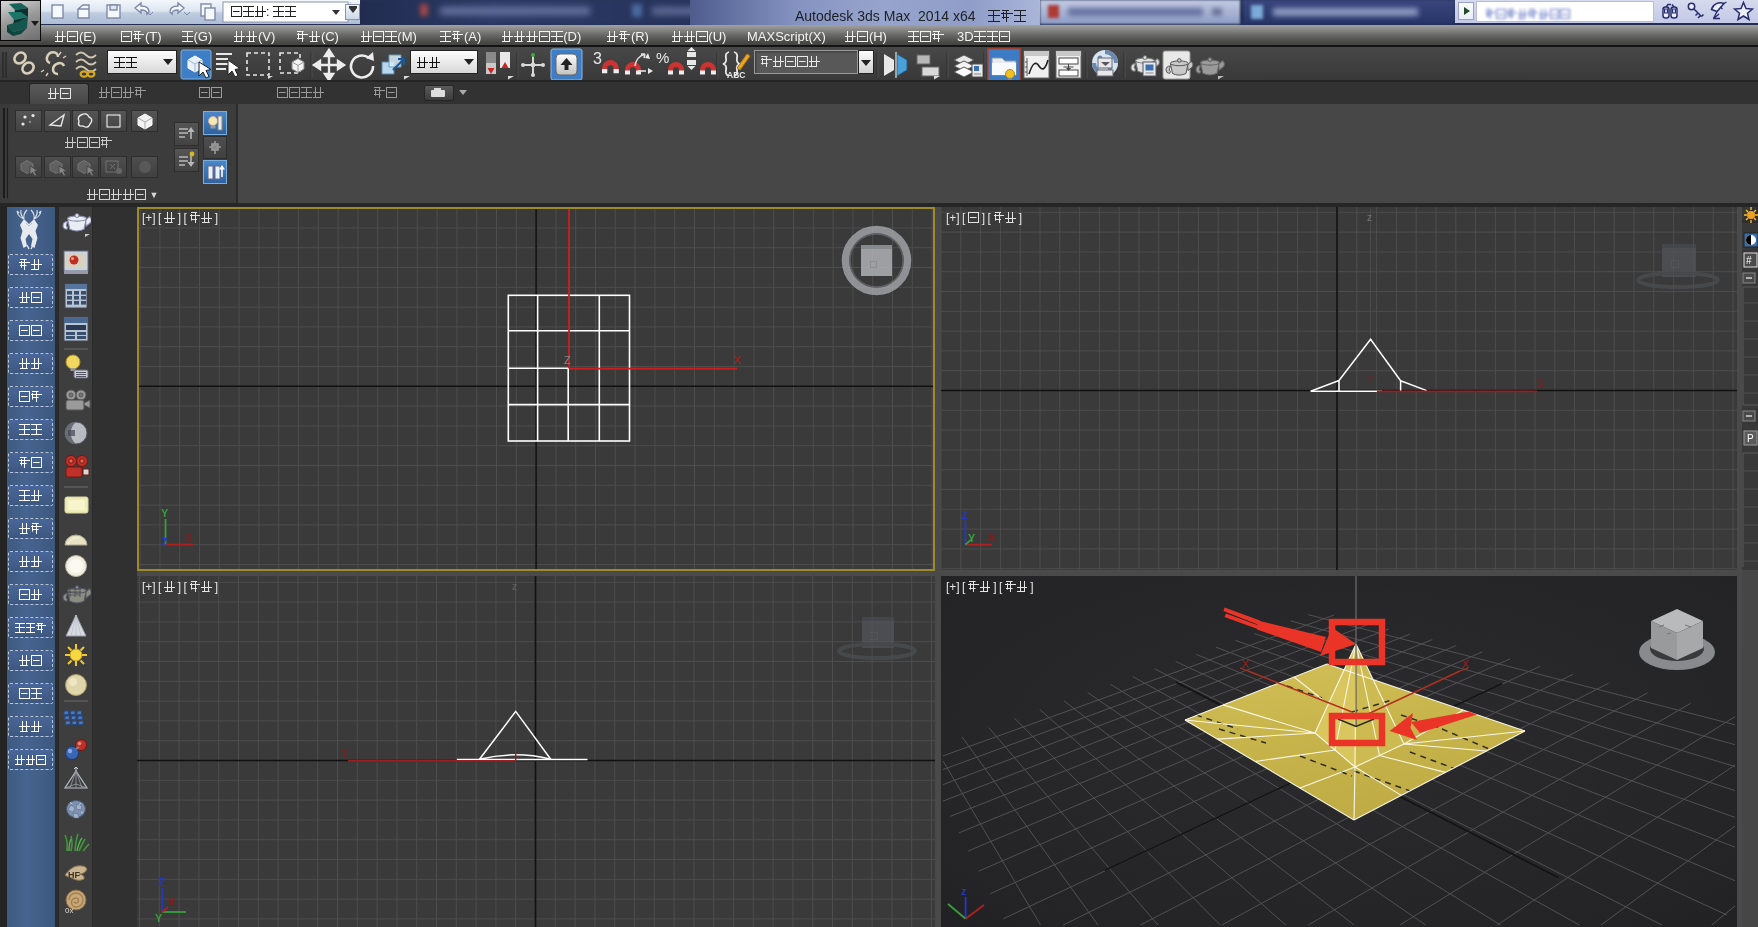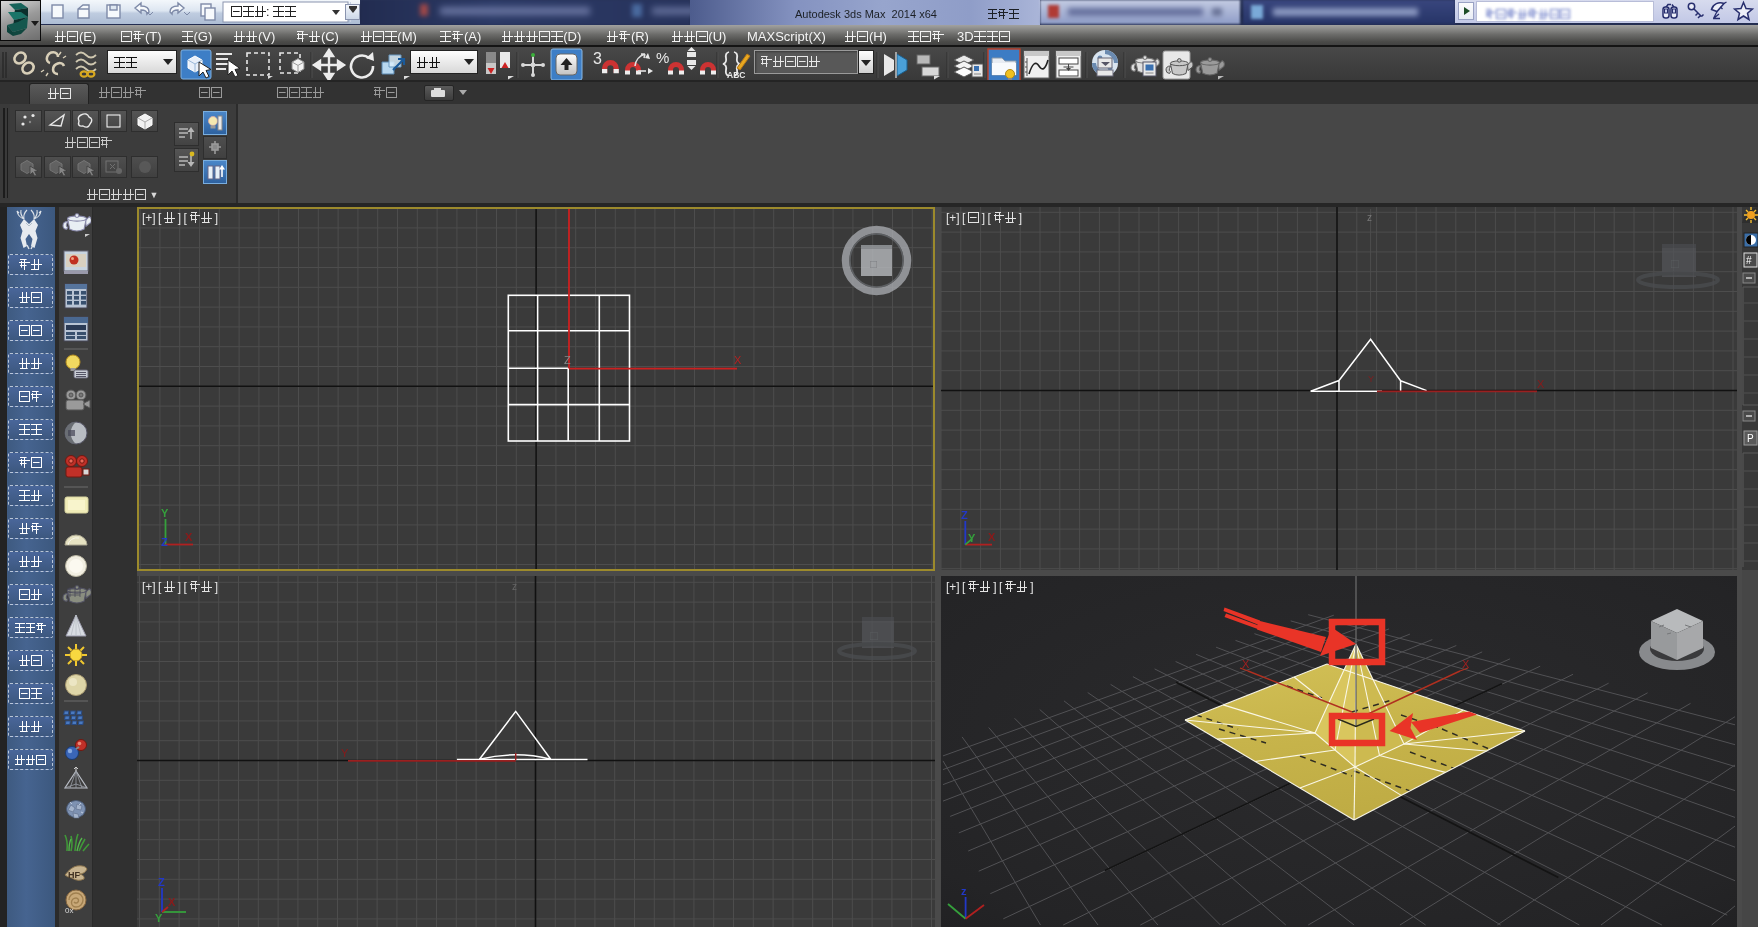--- a/index.html
+++ b/index.html
@@ -13,21 +13,21 @@
 </style></head><body>
 
 <div class="abs" style="left:0;top:0;width:1758px;height:25px;background:linear-gradient(#2a3558,#1d2746 60%,#242e52)">
   <div class="abs" style="left:360px;top:0;width:330px;height:25px;background:linear-gradient(90deg,#222c50,#2c3a66 40%,#27335c);filter:blur(1px)">
      <div class="abs" style="left:60px;top:4px;width:8px;height:12px;background:#a04848;filter:blur(2px)"></div>
      <div class="abs" style="left:80px;top:7px;width:150px;height:8px;background:#67739f;filter:blur(3px)"></div>
      <div class="abs" style="left:272px;top:4px;width:10px;height:13px;background:#4a6a9f;filter:blur(2px)"></div>
      <div class="abs" style="left:292px;top:7px;width:60px;height:8px;background:#5f6b96;filter:blur(3px)"></div>
   </div>
   <div class="abs" style="left:690px;top:0;width:350px;height:25px;background:linear-gradient(90deg,#4d5c8d,#8492c0 30%,#97a5cd 55%,#8f9dc8 80%,#aab5d8);filter:blur(.5px)"></div>
-  <div class="abs" style="left:695px;top:8px;width:345px;height:17px;font-size:11px;color:#1c2026;white-space:nowrap">
+  <div class="abs" style="left:695px;top:8px;width:345px;height:17px;font-size:14px;color:#1c2026;white-space:nowrap">
     <span style="position:absolute;left:100px">Autodesk 3ds Max&nbsp; 2014 x64</span>
     <span style="position:absolute;left:292px"><i class="g g0"></i><i class="g g3"></i><i class="g g0"></i></span>
   </div>
 
   <div class="abs" style="left:1040px;top:0;width:200px;height:24px;background:linear-gradient(#c3cbe2,#9fabd0 70%,#8e9cc6);filter:blur(1.2px)">
      <div class="abs" style="left:8px;top:5px;width:11px;height:13px;background:#b03a34;filter:blur(1px)"></div>
      <div class="abs" style="left:28px;top:8px;width:135px;height:8px;background:#66719e;filter:blur(2.5px)"></div>
      <div class="abs" style="left:172px;top:8px;width:10px;height:8px;background:#6a7498;filter:blur(2px)"></div>
   </div>
 

